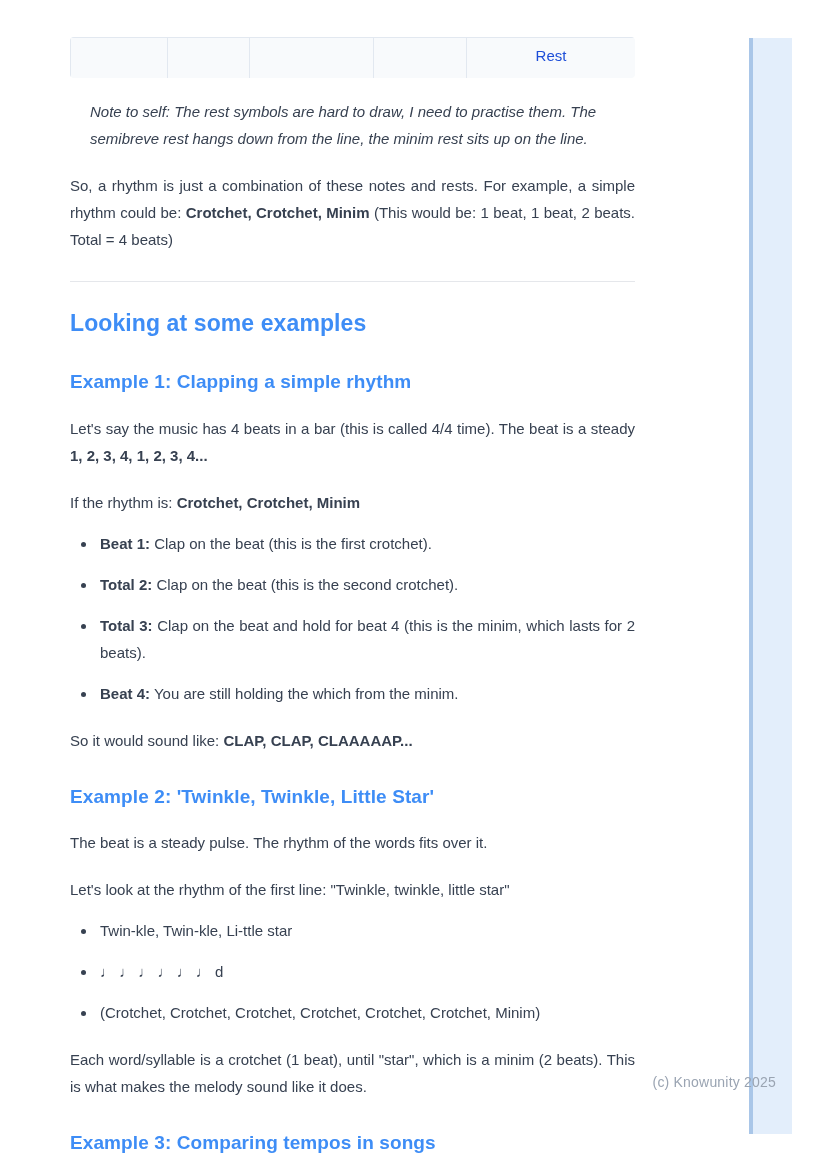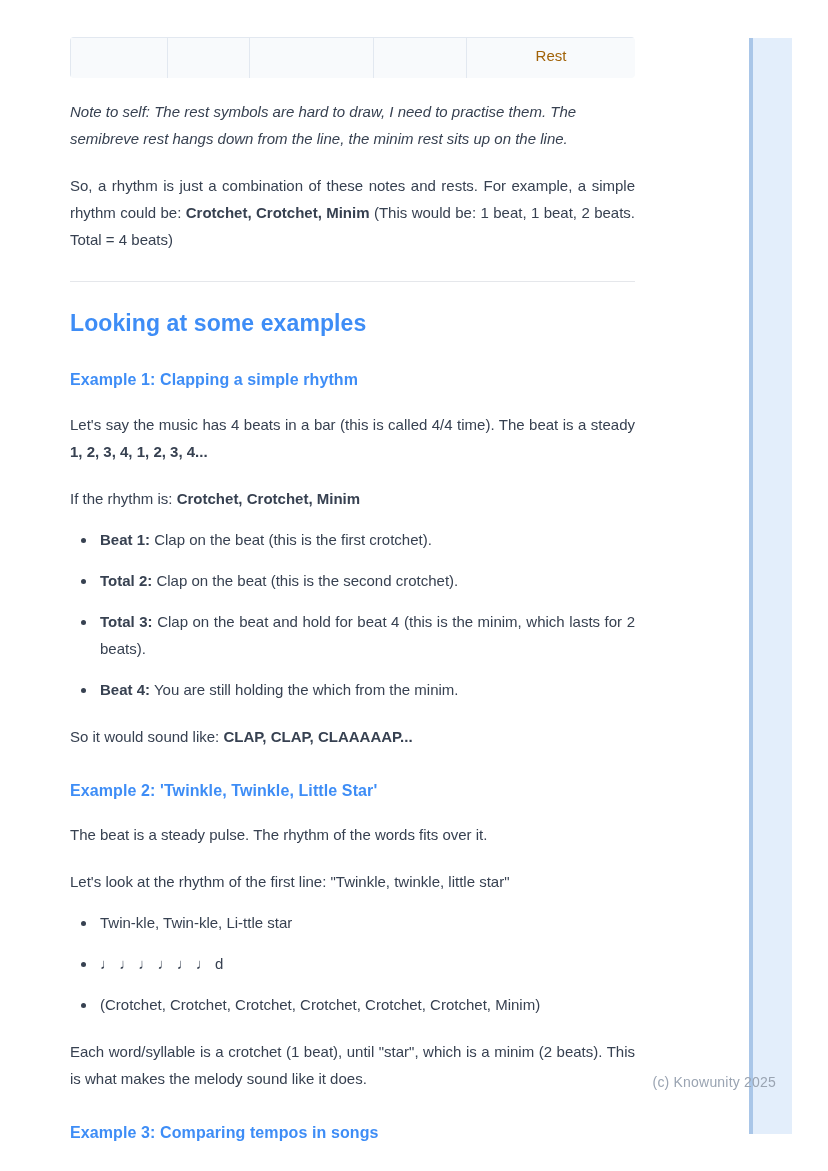--- a/index.html
+++ b/index.html
@@ -40,43 +40,43 @@
     table-layout:fixed;
   }
   .frag-table td{
     background:var(--cell-bg);
     border:1px solid var(--cell-border);
     height:60px;
     vertical-align:top;
     text-align:center;
     padding-top:4px;
     font-size:15px;
-    color:#a16207;
+    color:#1d4ed8;
   }
   .c0{width:97px}.c1{width:82px}.c2{width:124px}.c3{width:93px}.c4{width:169px}
 
   p{margin-top:20px;}
   p.just{text-align:justify;}
-  .italic{font-style:italic;}
+  .italic{font-style:italic;margin-left:20px;}
   hr{
     border:none;
     border-top:1px solid var(--rule);
     margin-top:28px;
   }
   h2{
     color:var(--heading-blue);
     font-size:23px;
     line-height:1.3;
     margin-top:27px;
     font-weight:700;
     letter-spacing:.1px;
   }
   h3{
     color:var(--heading-blue);
-    font-size:16px;
+    font-size:19px;
     line-height:1.3;
     margin-top:31px;
     font-weight:700;
     letter-spacing:.1px;
   }
   ul{
     margin-top:14px;
     padding-left:27px;
   }
   li{

